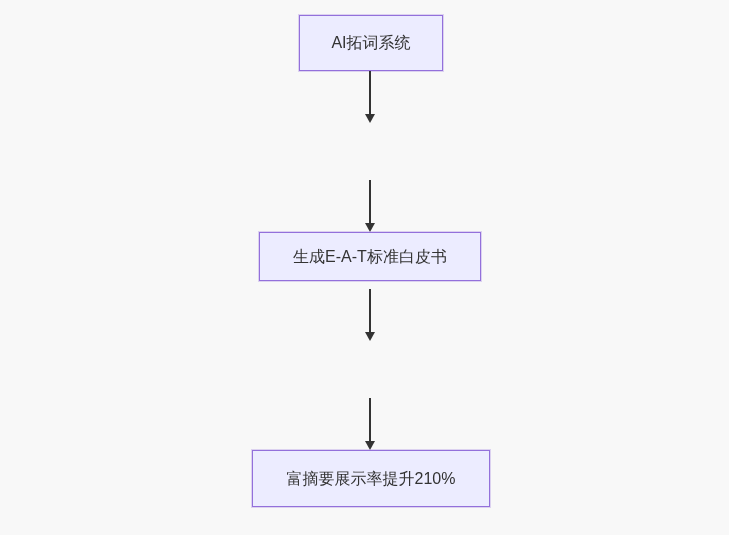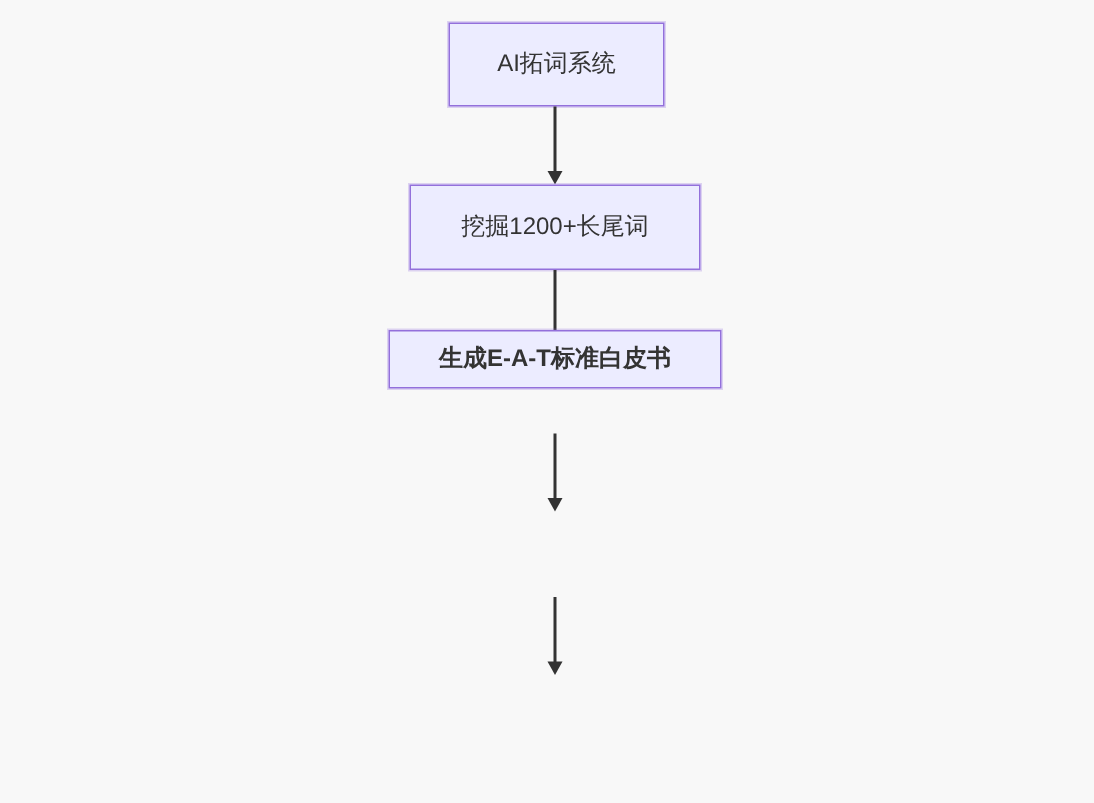--- a/index.html
+++ b/index.html
@@ -25,21 +25,21 @@
     box-shadow: 0 0 0 1px rgba(147, 112, 219, 0.28);
     color: #333333;
     font-size: 16px;
     line-height: 1;
     text-align: center;
     box-sizing: border-box;
     white-space: nowrap;
   }
   .n1 { left: 299px; top: 15px;  width: 144px; height: 56px; }
   .n2 { left: 273px; top: 123px; width: 194px; height: 57px; }
-  .n3 { left: 259px; top: 220px; width: 222px; height: 39px; font-weight: bold; }
+  .n3 { left: 259px; top: 232px; width: 222px; height: 49px; }
   .n4 { left: 263px; top: 341px; width: 216px; height: 57px; }
   .n5 { left: 252px; top: 450px; width: 238px; height: 57px; }
 
   .edge {
     position: absolute;
     left: 365px;
     width: 10px;
   }
   .edge .shaft {
     position: absolute;
@@ -71,23 +71,20 @@
 
   <div class="flow-node n1">
     <span>AI拓词系统</span>
   </div>
 
   <div class="edge e1">
     <div class="shaft"></div>
     <div class="head"></div>
   </div>
 
-  <div class="flow-node n2">
-    <span>挖掘1200+长尾词</span>
-  </div>
 
   <div class="edge e2">
     <div class="shaft"></div>
     <div class="head"></div>
   </div>
 
   <div class="flow-node n3">
     <span>生成E-A-T标准白皮书</span>
   </div>
 
@@ -95,14 +92,17 @@
     <div class="shaft"></div>
     <div class="head"></div>
   </div>
 
 
   <div class="edge e4">
     <div class="shaft"></div>
     <div class="head"></div>
   </div>
 
+  <div class="flow-node n5">
+    <span>富摘要展示率提升210%</span>
+  </div>
 
 </div>
 
 </body></html>

